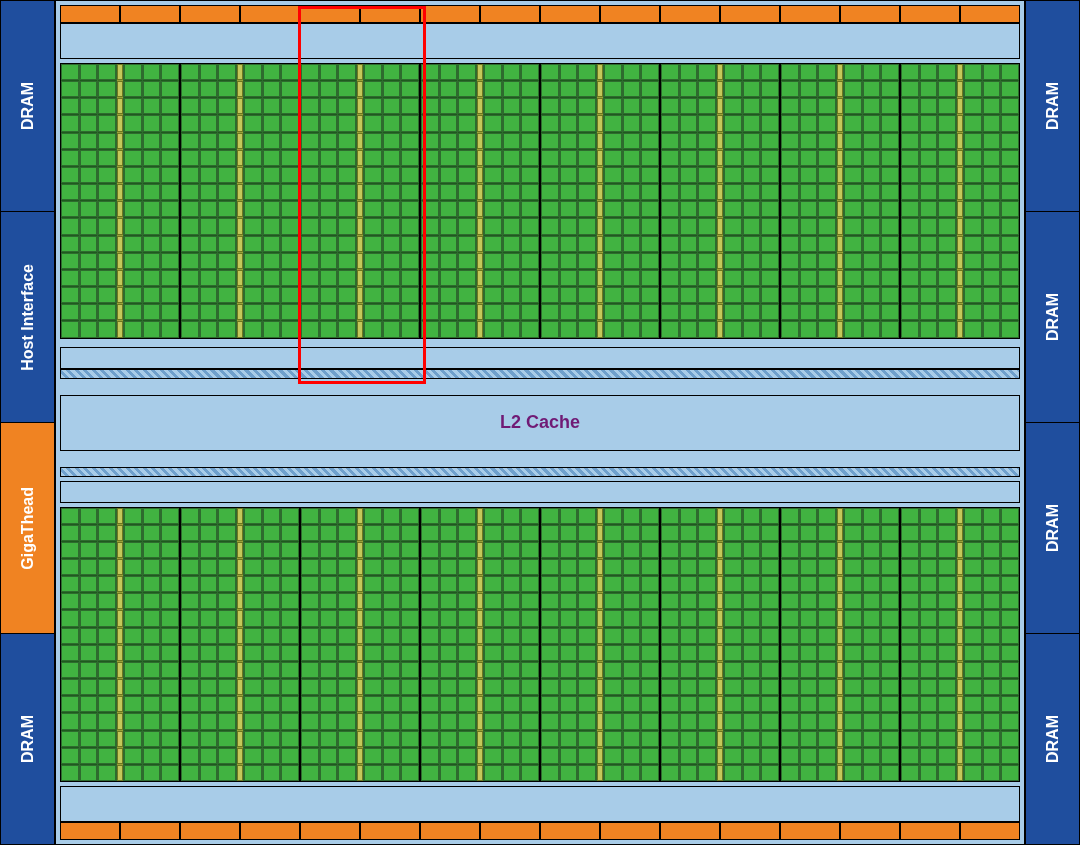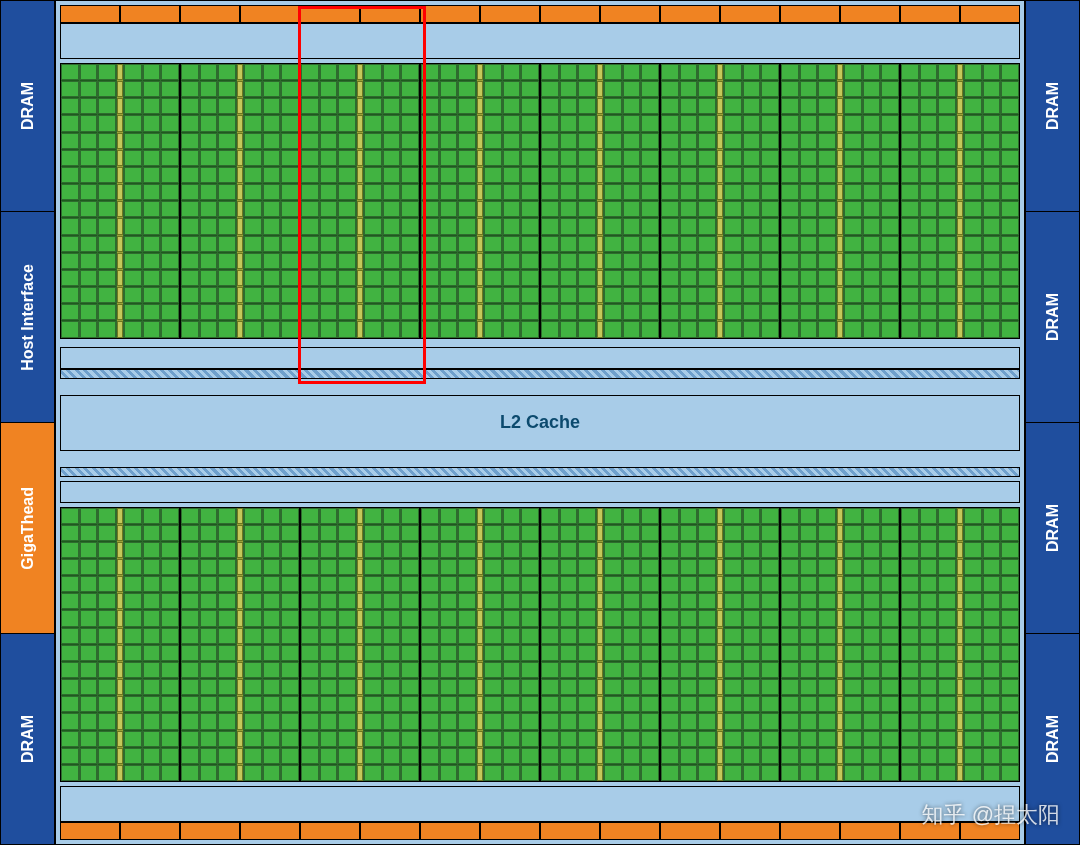--- a/index.html
+++ b/index.html
@@ -9,21 +9,21 @@
   .side-block { flex: 1; border-bottom: 1px solid #000; display: flex; align-items: center; justify-content: center; position: relative; }
   .side-block:last-child { border-bottom: none; }
   .side-block.dram { background: #1f4e9e; }
   .side-block.host { background: #1f4e9e; }
   .side-block.giga { background: #f08322; }
   .vtxt { color: #fff; font-weight: bold; font-size: 16px; writing-mode: vertical-rl; transform: rotate(180deg); }
   .center { flex: 1; display: flex; flex-direction: column; border: 1px solid #000; background: #a8cce8; }
   .gpc-half { flex: 1; display: flex; flex-direction: column; padding: 4px 4px; }
   .gpc-half.top { flex-direction: column; }
   .gpc-half.bottom { flex-direction: column-reverse; }
-  .l2 { height: 56px; background: #a8cce8; border: 1px solid #000; display: flex; align-items: center; justify-content: center; font-weight: bold; color: #0c4a6e; font-size: 18px; margin: 12px 4px; }
+  .l2 { height: 56px; background: #a8cce8; border: 1px solid #000; display: flex; align-items: center; justify-content: center; font-weight: bold; color: #701a75; font-size: 18px; margin: 12px 4px; }
   .orange-bar { height: 18px; display: flex; gap: 0; }
   .orange-bar .og { flex: 1; background: #f08322; border: 1px solid #000; }
   .blue-bar { height: 36px; background: #a8cce8; border: 1px solid #000; }
   .blue-bar-thin { height: 22px; background: #a8cce8; border: 1px solid #000; margin-top: 4px; }
   .raster-bar { height: 10px; background: repeating-linear-gradient(45deg,#a8cce8,#a8cce8 3px,#6fa0cc 3px,#6fa0cc 6px); border: 1px solid #000; }
   .gpc-grid { flex: 1; display: flex; gap: 0; margin: 4px 0; }
   .gpc { flex: 1; display: flex; gap: 1px; border: 1px solid #000; background: #2e6b2e; }
   .sm-col { flex: 1; display: flex; flex-direction: column; gap: 1px; background: #1e5a1e; }
   .sm-col.olive { background: #9aa33a; }
   .cell { flex: 1; background: #41b341; border: 1px solid #2e6b2e; }
@@ -2173,14 +2173,13 @@
     </div>
     <div class="side-block dram">
       <span class="vtxt">DRAM</span>
     </div>
   </div>
 
 </div>
 
 <div class="highlight-box" style="left:298px; top:6px; width:128px; height:378px;"></div>
 
-<div class="watermark">知乎 @捏太阳</div>
 </div>
 
 </body></html>

